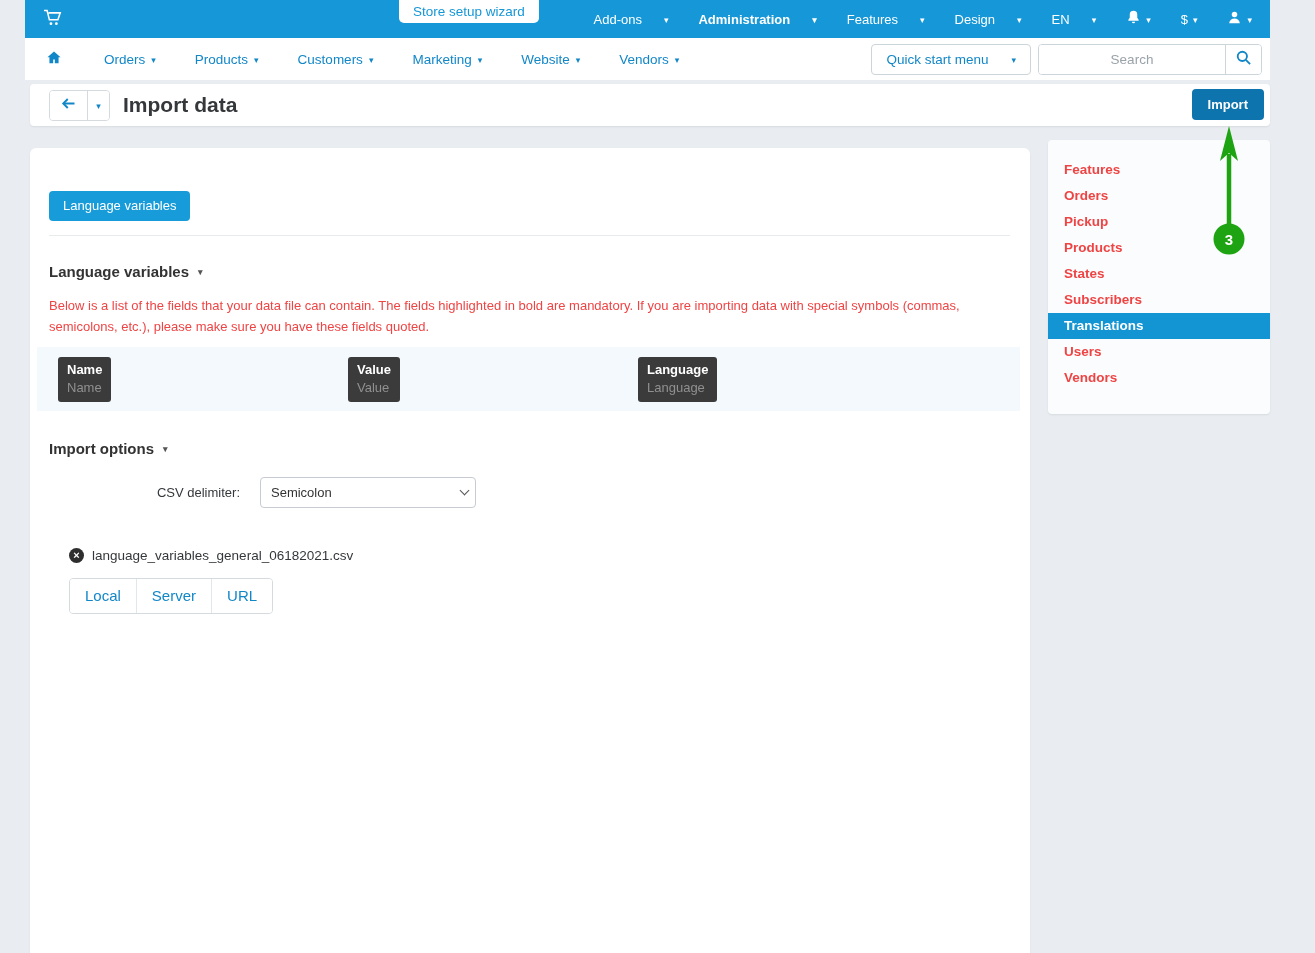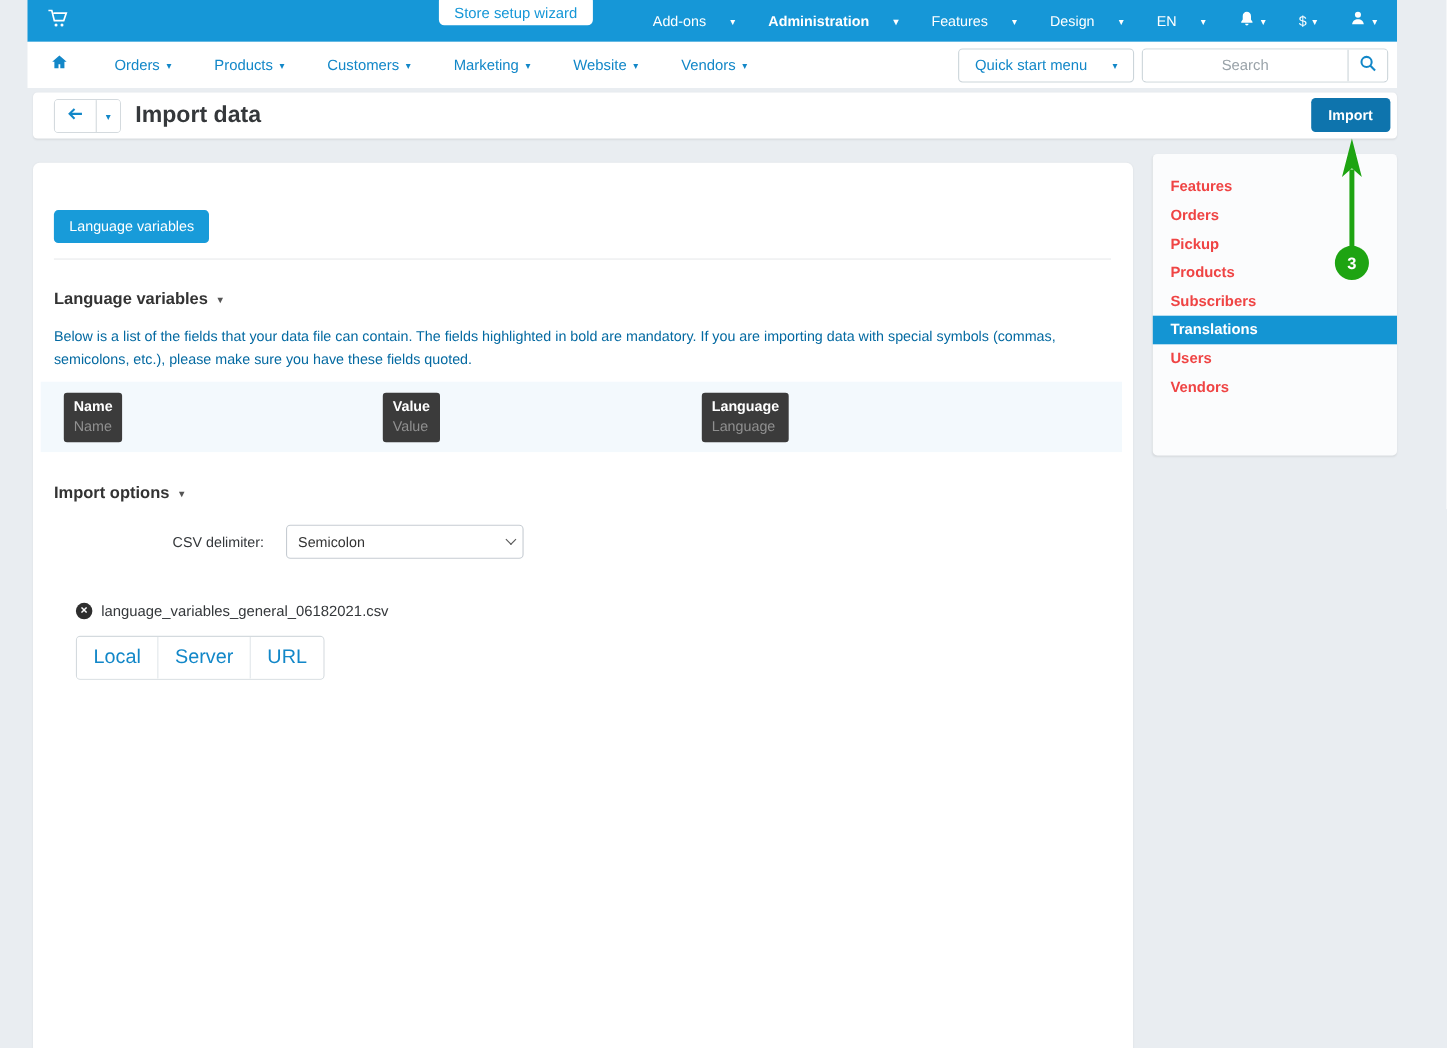--- a/index.html
+++ b/index.html
@@ -90,21 +90,21 @@
   .tab-btn {
     display:inline-block; padding:7px 14px 8px; background:#189bd9; color:#fff;
     font-size:13px; border:none; border-radius:4px; cursor:pointer; font-family:inherit;
   }
   .tab-divider { border-bottom:1px solid #e8eaec; margin-top:14px; }
   .section-head {
     margin-top:27px; font-size:15px; font-weight:bold; color:#333;
     display:flex; align-items:center; gap:9px; cursor:pointer; width:max-content;
   }
   .section-head .caret { color:#555; transform:translateY(1px); }
-  .section-desc { margin-top:15px; font-size:13px; color:#0369a1; line-height:21px; max-width:935px; }
+  .section-desc { margin-top:15px; font-size:13px; color:#ef4444; line-height:21px; max-width:935px; }
   .fields-row {
     margin-top:10px; margin-left:-12px; margin-right:-10px;
     background:#f3f9fd; padding:10px 21px 9px; display:flex;
   }
   .field-col { width:290px; }
   .field-chip {
     display:inline-block; background:#3b3b3b; border-radius:3px;
     padding:4px 9px 5px; line-height:18px;
   }
   .field-name { display:block; color:#fff; font-size:13px; font-weight:bold; }
@@ -131,21 +131,21 @@
   .file-line { display:flex; align-items:center; gap:8px; padding-top:7px; }
   .remove-file {
     width:15px; height:15px; border-radius:50%; background:#2e2e2e; color:#fff;
     font-size:11px; line-height:14px; text-align:center; cursor:pointer; flex:none;
     font-weight:bold;
   }
   .file-name { font-size:13.5px; color:#35383b; }
   .src-group { display:flex; margin-top:15px; border:1px solid #d4dade; border-radius:4px; width:max-content; overflow:hidden; background:#fff; }
   .src-btn {
     padding:8px 15px 9px; background:#fff; border:none; border-left:1px solid #e2e7ea;
-    color:#1287c8; font-size:18px; cursor:pointer; font-family:inherit;
+    color:#1287c8; font-size:15px; cursor:pointer; font-family:inherit;
   }
   .src-btn:first-child { border-left:none; }
 
   
   .sidebar-card {
     position:absolute; left:1048px; top:140px; width:222px; height:274px;
     background:#fbfcfd; border-radius:4px; box-shadow:0 1px 2px rgba(0,0,0,.08);
     padding-top:17px;
   }
   .side-item {
@@ -347,20 +347,21 @@
         </div>
       </div>
     </div>
   </div>
 
   <div class="sidebar-card">
     <div class="side-item">Features</div>
     <div class="side-item">Orders</div>
     <div class="side-item">Pickup</div>
     <div class="side-item">Products</div>
+    <div class="side-item">States</div>
     <div class="side-item">Subscribers</div>
     <div class="side-item active">Translations</div>
     <div class="side-item">Users</div>
     <div class="side-item">Vendors</div>
   </div>
 
   <svg class="annot" viewBox="0 0 48 140">
     <line x1="24" y1="100" x2="24" y2="30" stroke="#1ea412" stroke-width="4.5"></line>
     <path d="M24 2 L15 37 L24 29 L33 37 Z" fill="#1ea412"></path>
     <circle cx="24" cy="115" r="15.5" fill="#1ea412"></circle>

